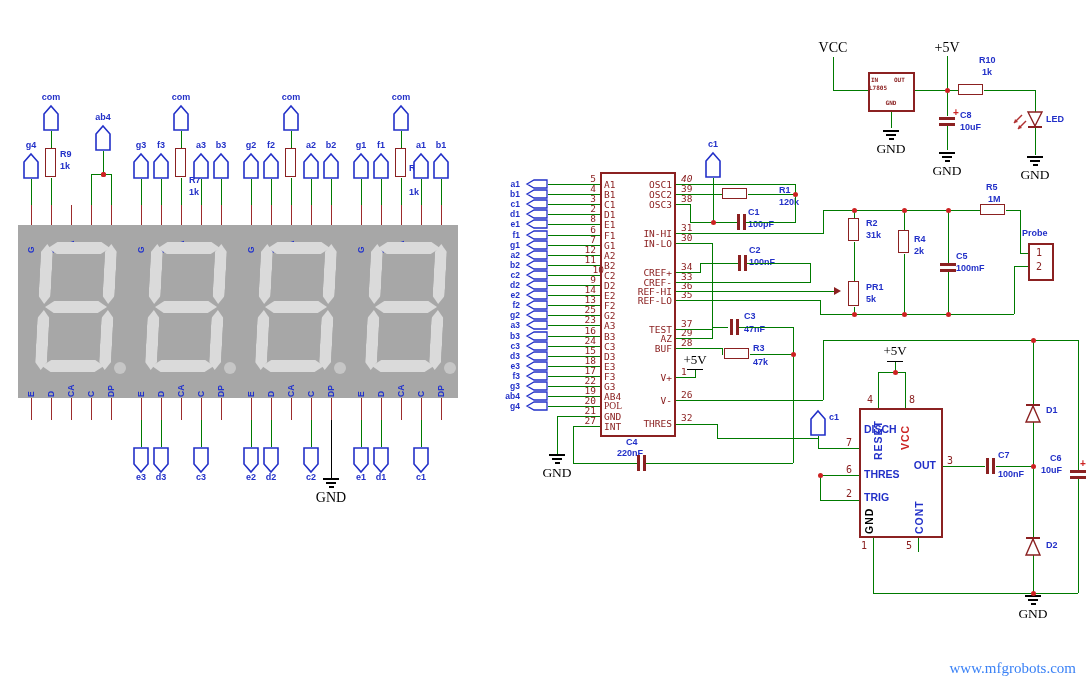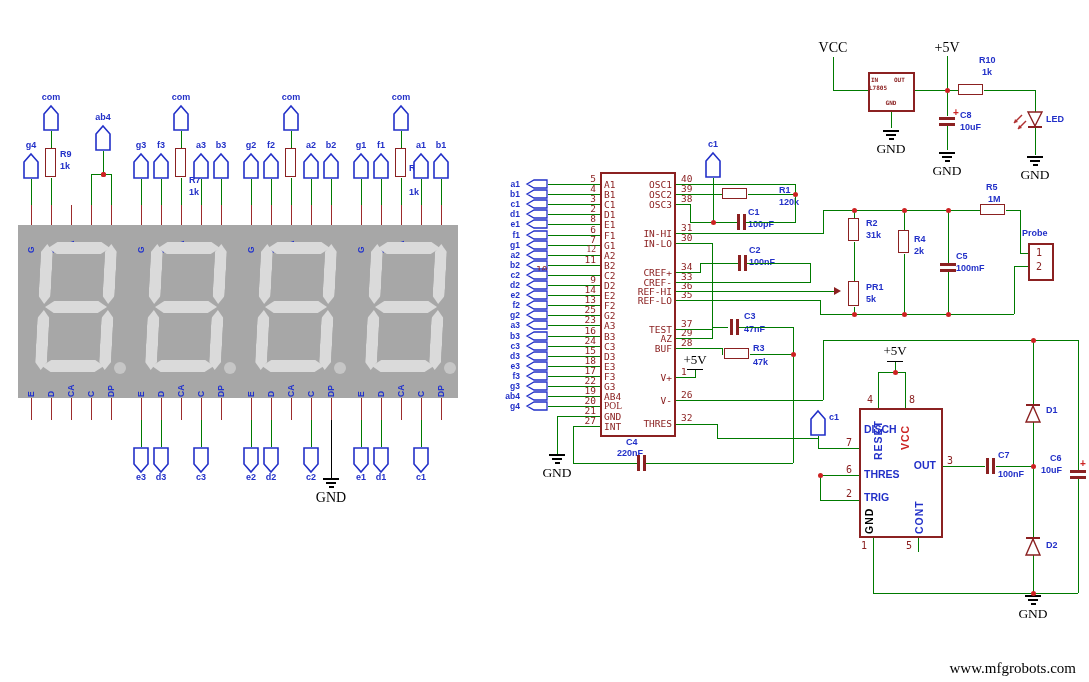--- a/index.html
+++ b/index.html
@@ -17,21 +17,21 @@
   .vtxt{writing-mode:vertical-rl;transform:rotate(180deg);letter-spacing:1px}
   .t555{position:absolute;font:bold 10.5px "Liberation Sans",sans-serif;color:#2230c8;white-space:nowrap}
   .panel{position:absolute;left:18px;top:225px;width:440px;height:173px;background:#a7a7a7}
   .plbl{position:absolute;font:bold 8.5px "Liberation Sans",sans-serif;color:#2233cc;
         writing-mode:vertical-rl;transform:rotate(180deg);height:26px;line-height:11px}
   .seg{position:absolute;background:#dadada}
   .sh{width:62px;height:12px;clip-path:polygon(0 6px,9px 0,53px 0,62px 6px,53px 12px,9px 12px)}
   .sv{width:12px;height:60px;clip-path:polygon(6px 0,12px 8px,12px 52px,6px 60px,0 52px,0 8px)}
   .dp{position:absolute;width:12px;height:12px;border-radius:50%;background:#c6c6c6}
   .plus{position:absolute;font:bold 10px "Liberation Sans",sans-serif;color:#cc2222}
-  .wm{position:absolute;font:15px "Liberation Serif",serif;color:#000000;text-align:right}
+  .wm{position:absolute;font:15px "Liberation Serif",serif;color:#3b82f6;text-align:right}
 </style>
 </head>
 <body>
 
 <div id="canvas">
 
   <div class="panel"></div>
 
   <div class="comp" style="left:600px;top:172px;width:72px;height:261px"></div>
 
@@ -440,35 +440,35 @@
     <div class="abs" style="position: absolute; left: 548px; top: 235px; width: 52px; height: 1px; background: rgb(0, 122, 0);"></div>
     <div class="lbl" style="position: absolute; left: 492px; top: 230px; width: 28px; text-align: right; font-size: 8.5px;">f1</div>
     <div class="mono" style="position: absolute; left: 604px; top: 240px;">G1</div>
     <div class="mono" style="position: absolute; left: 556px; top: 234px; width: 40px; text-align: right;">7</div>
     <svg width="22" height="10" style="position: absolute; left: 526px; top: 240px; overflow: visible;">
       <path d="M1 5 L8 1 H21 V9 H8 Z" fill="#fff" stroke="#2230c8" stroke-width="1.3"></path>
     </svg>
     <div class="abs" style="position: absolute; left: 548px; top: 245px; width: 52px; height: 1px; background: rgb(0, 122, 0);"></div>
     <div class="lbl" style="position: absolute; left: 492px; top: 240px; width: 28px; text-align: right; font-size: 8.5px;">g1</div>
     <div class="mono" style="position: absolute; left: 604px; top: 250px;">A2</div>
-    <div class="mono" style="position: absolute; left: 556px; top: 244px; width: 40px; text-align: right; font-family: Liberation Serif, serif;">12</div>
+    <div class="mono" style="position: absolute; left: 556px; top: 244px; width: 40px; text-align: right;">12</div>
     <svg width="22" height="10" style="position: absolute; left: 526px; top: 250px; overflow: visible;">
       <path d="M1 5 L8 1 H21 V9 H8 Z" fill="#fff" stroke="#2230c8" stroke-width="1.3"></path>
     </svg>
     <div class="abs" style="position: absolute; left: 548px; top: 255px; width: 52px; height: 1px; background: rgb(0, 122, 0);"></div>
     <div class="lbl" style="position: absolute; left: 492px; top: 250px; width: 28px; text-align: right; font-size: 8.5px;">a2</div>
     <div class="mono" style="position: absolute; left: 604px; top: 260px;">B2</div>
     <div class="mono" style="position: absolute; left: 556px; top: 254px; width: 40px; text-align: right;">11</div>
     <svg width="22" height="10" style="position: absolute; left: 526px; top: 260px; overflow: visible;">
       <path d="M1 5 L8 1 H21 V9 H8 Z" fill="#fff" stroke="#2230c8" stroke-width="1.3"></path>
     </svg>
     <div class="abs" style="position: absolute; left: 548px; top: 265px; width: 52px; height: 1px; background: rgb(0, 122, 0);"></div>
     <div class="lbl" style="position: absolute; left: 492px; top: 260px; width: 28px; text-align: right; font-size: 8.5px;">b2</div>
     <div class="mono" style="position: absolute; left: 604px; top: 270px;">C2</div>
-    <div class="mono" style="position: absolute; left: 536px; top: 264px; width: 40px; ">10</div>
+    <div class="mono" style="position: absolute; left: 564px; top: 264px; width: 40px; text-align: right;">10</div>
     <svg width="22" height="10" style="position: absolute; left: 526px; top: 270px; overflow: visible;">
       <path d="M1 5 L8 1 H21 V9 H8 Z" fill="#fff" stroke="#2230c8" stroke-width="1.3"></path>
     </svg>
     <div class="abs" style="position: absolute; left: 548px; top: 275px; width: 52px; height: 1px; background: rgb(0, 122, 0);"></div>
     <div class="lbl" style="position: absolute; left: 492px; top: 270px; width: 28px; text-align: right; font-size: 8.5px;">c2</div>
     <div class="mono" style="position: absolute; left: 604px; top: 280px;">D2</div>
     <div class="mono" style="position: absolute; left: 556px; top: 274px; width: 40px; text-align: right;">9</div>
     <svg width="22" height="10" style="position: absolute; left: 526px; top: 280px; overflow: visible;">
       <path d="M1 5 L8 1 H21 V9 H8 Z" fill="#fff" stroke="#2230c8" stroke-width="1.3"></path>
     </svg>
@@ -567,21 +567,21 @@
     <div class="abs" style="position: absolute; left: 549px; top: 454px; width: 16px; height: 2px; background: rgb(0, 0, 0);"></div>
     <div class="abs" style="position: absolute; left: 552px; top: 458px; width: 10px; height: 2px; background: rgb(0, 0, 0);"></div>
     <div class="abs" style="position: absolute; left: 555px; top: 462px; width: 5px; height: 2px; background: rgb(0, 0, 0);"></div>
     <div class="abs" style="position: absolute; left: 573px; top: 426px; width: 27px; height: 1px; background: rgb(0, 122, 0);"></div>
     <div class="abs" style="position: absolute; left: 573px; top: 426px; width: 1px; height: 37px; background: rgb(0, 122, 0);"></div>
     <div class="abs" style="position: absolute; left: 573px; top: 463px; width: 64px; height: 1px; background: rgb(0, 122, 0);"></div>
     <div class="abs" style="position: absolute; left: 646px; top: 463px; width: 147px; height: 1px; background: rgb(0, 122, 0);"></div>
     <div class="abs" style="position: absolute; left: 637px; top: 455px; width: 3px; height: 16px; background: rgb(139, 33, 33);"></div>
     <div class="abs" style="position: absolute; left: 643px; top: 455px; width: 3px; height: 16px; background: rgb(139, 33, 33);"></div>
     <div class="mono" style="position: absolute; left: 604px; top: 179px; width: 68px; text-align: right;">OSC1</div>
-    <div class="mono" style="position: absolute; left: 681px; top: 173px;">40</div>
+    <div class="mono" style="position: absolute; left: 681px; top: 173px; font-style: italic;">40</div>
     <div class="mono" style="position: absolute; left: 604px; top: 189px; width: 68px; text-align: right;">OSC2</div>
     <div class="mono" style="position: absolute; left: 681px; top: 183px;">39</div>
     <div class="mono" style="position: absolute; left: 604px; top: 199px; width: 68px; text-align: right;">OSC3</div>
     <div class="mono" style="position: absolute; left: 681px; top: 193px;">38</div>
     <div class="mono" style="position: absolute; left: 604px; top: 228px; width: 68px; text-align: right;">IN-HI</div>
     <div class="mono" style="position: absolute; left: 681px; top: 222px;">31</div>
     <div class="mono" style="position: absolute; left: 604px; top: 238px; width: 68px; text-align: right;">IN-LO</div>
     <div class="mono" style="position: absolute; left: 681px; top: 232px;">30</div>
     <div class="mono" style="position: absolute; left: 604px; top: 267px; width: 68px; text-align: right;">CREF+</div>
     <div class="mono" style="position: absolute; left: 681px; top: 261px;">34</div>

